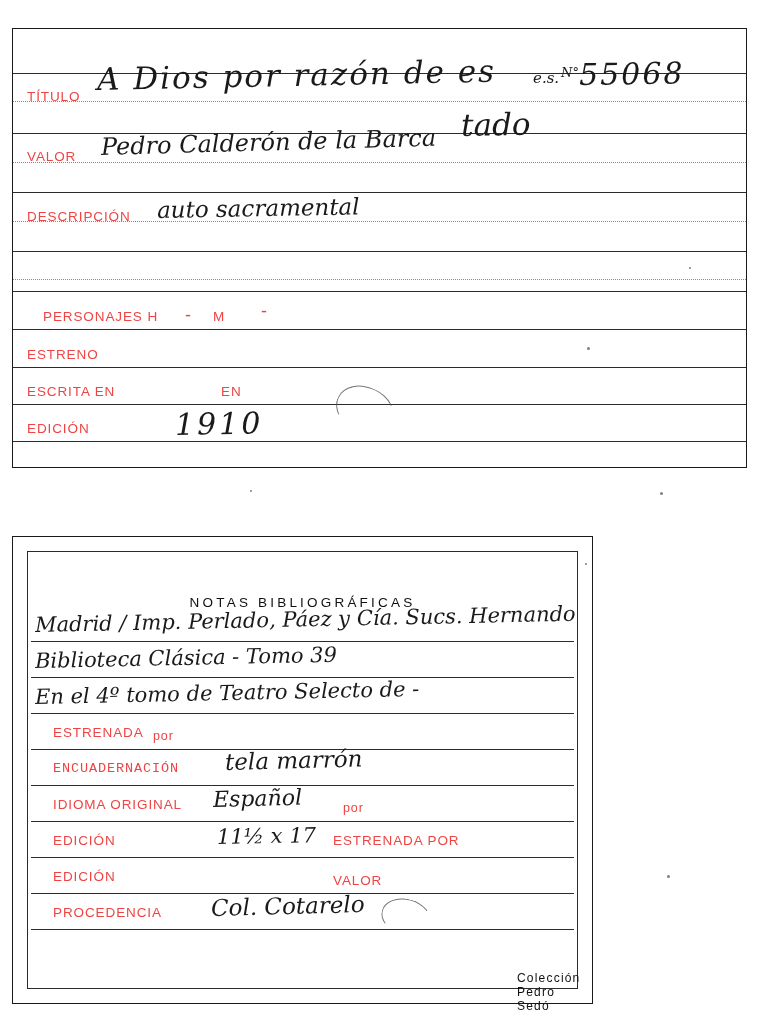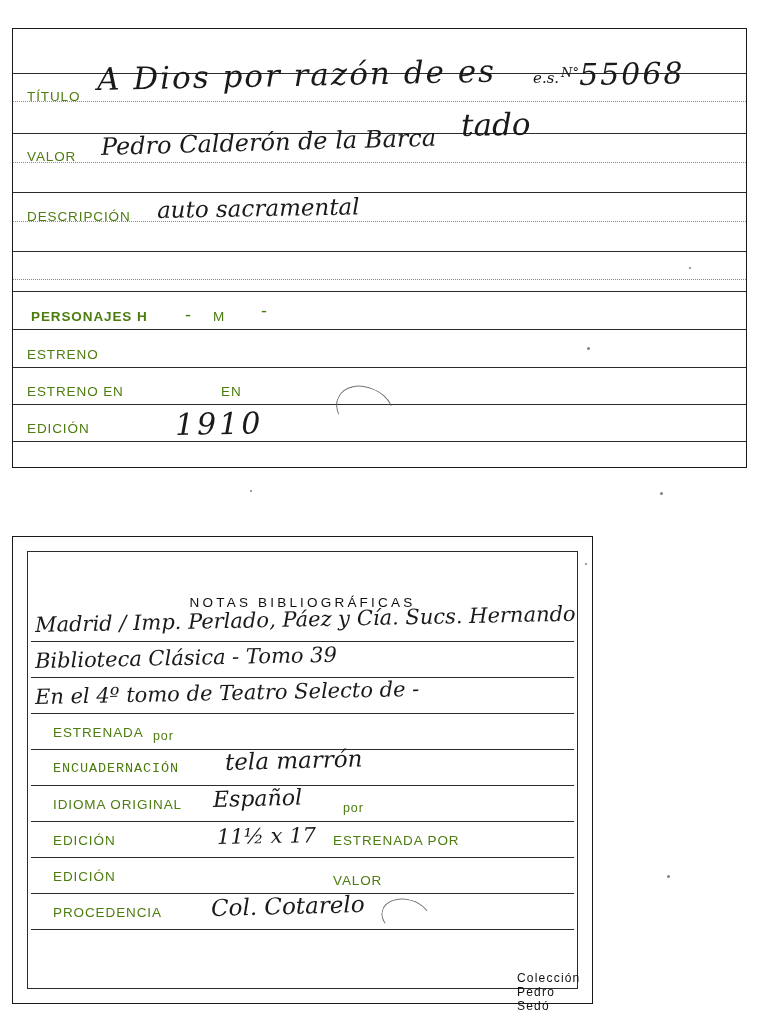--- a/index.html
+++ b/index.html
@@ -39,21 +39,21 @@
     border-top: 1px solid #2b2b2b;
   }
   .rule.faint {
     border-top: 1px dotted #8a8a8a;
   }
 
   .lbl {
     position: absolute;
     font-size: 13.5px;
     letter-spacing: 0.9px;
-    color: #4d7c0f;
+    color: #ef4444;
     white-space: nowrap;
     font-family: "Liberation Sans", sans-serif;
   }
 
   
   .hw {
     position: absolute;
     font-family: "DejaVu Serif", serif;
     font-style: italic;
     color: #1a1a1a;
@@ -127,24 +127,24 @@
   <div class="rule faint" style="top:250px;"></div>
   <div class="rule" style="top:262px;"></div>
   <div class="rule" style="top:300px;"></div>
   <div class="rule" style="top:338px;"></div>
   <div class="rule" style="top:375px;"></div>
   <div class="rule" style="top:412px;"></div>
 
   <div class="lbl" style="left:14px; top:60px;">TÍTULO</div>
   <div class="lbl" style="left:14px; top:120px;">VALOR</div>
   <div class="lbl" style="left:14px; top:180px;">DESCRIPCIÓN</div>
-  <div class="lbl" style="left:18px; top:280px;font-weight:bold;">PERSONAJES H</div>
+  <div class="lbl" style="left:30px; top:280px;">PERSONAJES H</div>
   <div class="lbl" style="left:200px; top:280px;">M</div>
   <div class="lbl" style="left:14px; top:318px;">ESTRENO</div>
-  <div class="lbl" style="left:14px; top:355px;">ESTRENO EN</div>
+  <div class="lbl" style="left:14px; top:355px;">ESCRITA EN</div>
   <div class="lbl" style="left:208px; top:355px;">EN</div>
   <div class="lbl" style="left:14px; top:392px;">EDICIÓN</div>
 
   <div class="lbl" style="left:172px; top:276px; font-size:18px;">-</div>
   <div class="lbl" style="left:248px; top:272px; font-size:18px;">-</div>
 
   <div class="hw" style="left:84px; top:32px; font-size:31px; letter-spacing:2px; transform:rotate(-1.2deg);">A Dios por razón de es</div>
   <div class="hw" style="left:448px; top:78px; font-size:31px; transform:rotate(-1deg);">tado</div>
 
   <div class="hw" style="left:520px; top:40px; font-size:15px;">e.s.</div>

